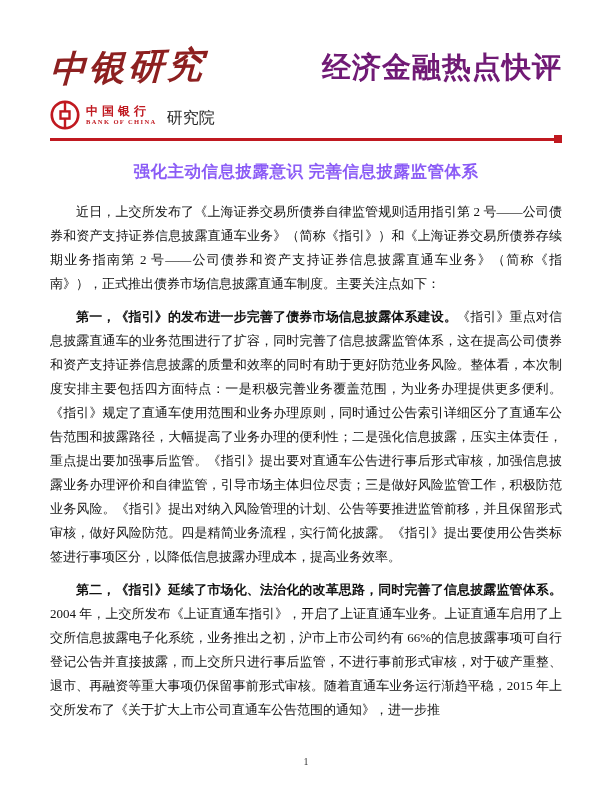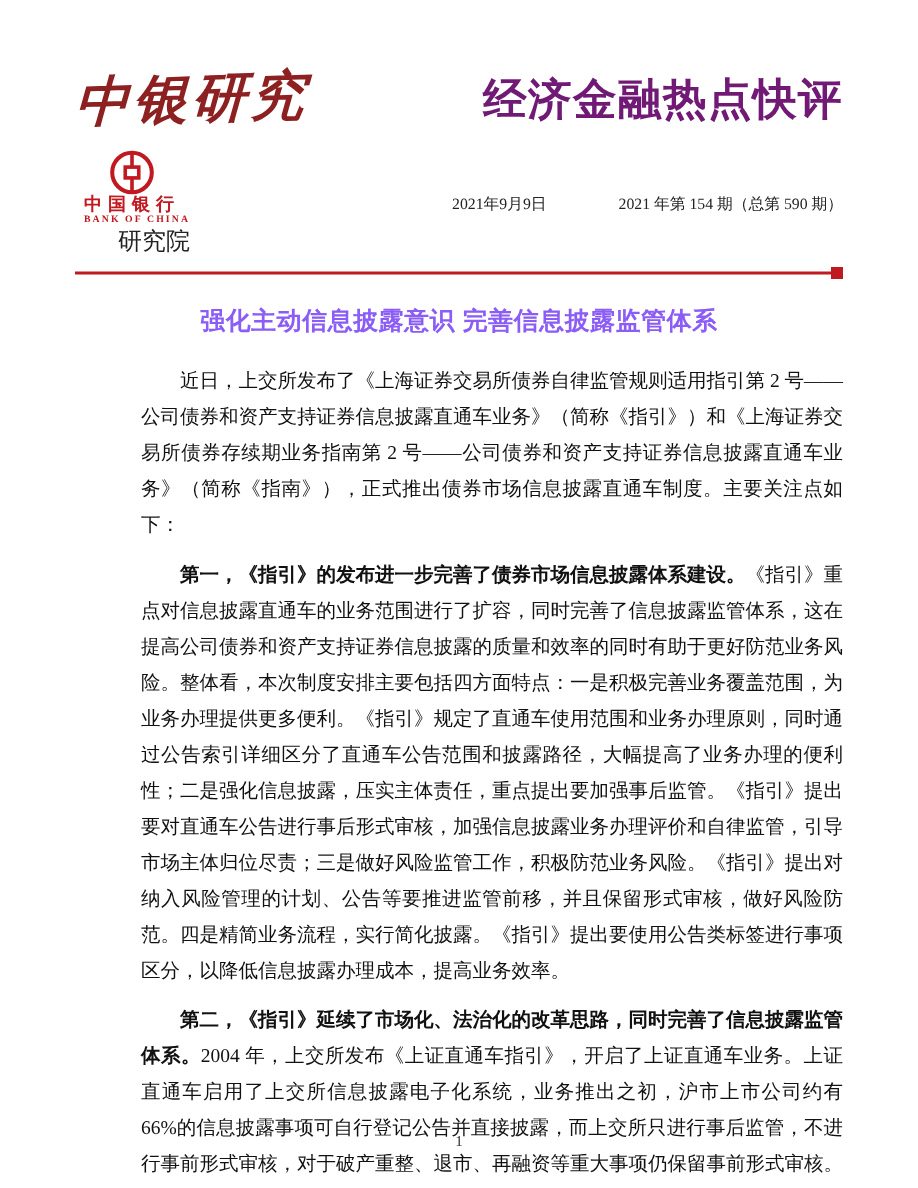--- a/index.html
+++ b/index.html
@@ -17,21 +17,21 @@
     font-family:"DejaVu Serif",serif; font-weight:bold; font-style:italic;
     font-size:36px; color:#8d2020; letter-spacing:3px;
     transform:rotate(-2deg) skewX(-4deg); line-height:1;
   }
   .mast-title {
     font-family:"Liberation Serif","DejaVu Serif",serif; font-weight:bold;
     font-size:29px; color:#701a75; letter-spacing:1px; line-height:1.1; white-space:nowrap;
   }
 
   .mast-row2 { display:flex; justify-content:space-between; align-items:center; margin-top:16px; }
-  .bank-block { display:flex; align-items:center;flex-direction:column; }
+  .bank-block { display:flex; align-items:center; }
   .boc-logo { display:block; }
   .bank-names { margin-left:6px; }
   .bank-cn { font-size:12px; font-weight:bold; color:#c01920; letter-spacing:4px; line-height:1.1; }
   .bank-en { font-size:6.5px; font-weight:bold; color:#c01920; letter-spacing:1.4px; line-height:1.2; }
   .dept { font-size:16px; color:#222; margin-left:10px; align-self:flex-end; padding-bottom:1px; }
   .meta { display:flex; align-items:center; gap:48px; font-size:10.5px; color:#222; white-space:nowrap; }
 
   .rule { position:relative; height:2.5px; background:#c01920; margin-top:8px; }
   .rule-square {
     position:absolute; right:0; top:-3px; width:8px; height:8px; background:#c01920; display:block;
@@ -40,21 +40,21 @@
   
   .article-title {
     margin-top:20px; text-align:center; color:#8b5cf6; font-weight:bold;
     font-size:16.5px; letter-spacing:0.5px;
     font-family:"Liberation Sans","DejaVu Sans",sans-serif;
   }
 
   .article-body { margin-top:17px; }
   .article-body p {
     font-size:13px; line-height:24px; text-align:justify; text-justify:inter-ideograph;
-    text-indent:2em; margin-bottom:9px; color:#111;margin-left:44px;
+    text-indent:2em; margin-bottom:9px; color:#111;
   }
   .article-body p strong { font-weight:bold; }
 
   
   .page-number {
     position:absolute; bottom:25px; left:0; width:100%;
     text-align:center; font-size:10px; color:#333;
   }
 </style>
 </head>
@@ -76,24 +76,20 @@
           <rect x="46" y="9" width="8" height="30" fill="#c01920"></rect>
           <rect x="46" y="61" width="8" height="30" fill="#c01920"></rect>
         </svg>
         <div class="bank-names">
           <div class="bank-cn">中国银行</div>
           <div class="bank-en">BANK OF CHINA</div>
         </div>
         <div class="dept">研究院</div>
       </div>
 
-      <div class="meta">
-        <span>2021年9月9日</span>
-        <span>2021 年第 154 期（总第 590 期）</span>
-      </div>
     </div>
 
     <div class="rule">
       <span class="rule-square"></span>
     </div>
   </header>
 
   <h2 class="article-title">强化主动信息披露意识 完善信息披露监管体系</h2>
 
   <div class="article-body">

